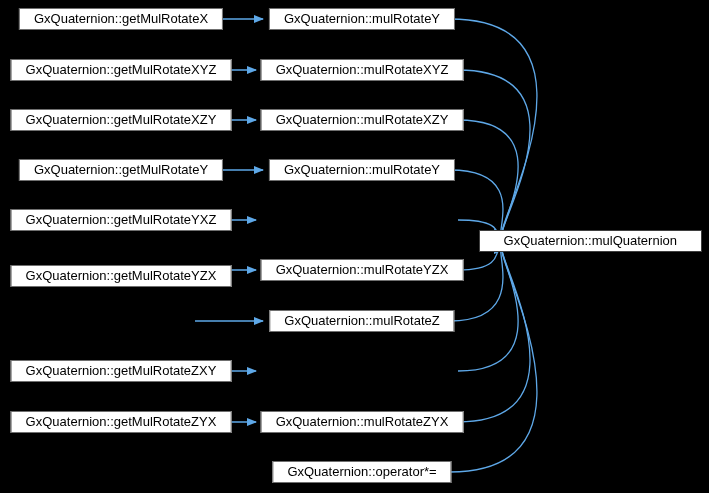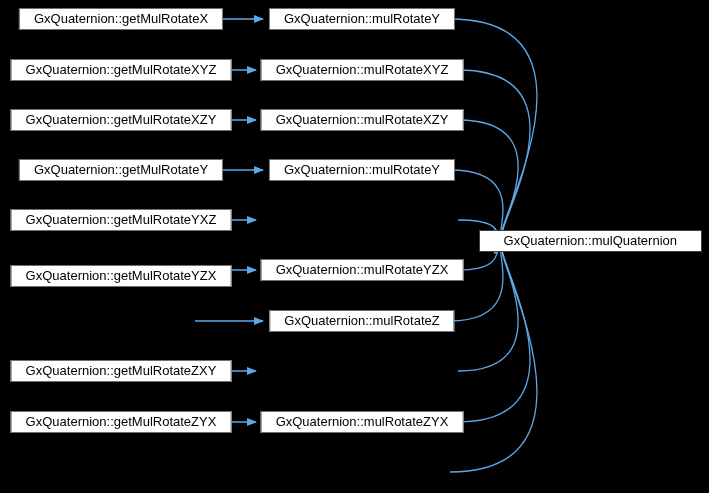--- a/index.html
+++ b/index.html
@@ -89,16 +89,17 @@
   <div class="node col-left" style="top:360px">GxQuaternion::getMulRotateZXY</div>
   <div class="node col-left" style="top:411px">GxQuaternion::getMulRotateZYX</div>
 
   <div class="node col-mid" style="top:8px">GxQuaternion::mulRotateY</div>
   <div class="node col-mid" style="top:59px">GxQuaternion::mulRotateXYZ</div>
   <div class="node col-mid" style="top:159px">GxQuaternion::mulRotateY</div>
   <div class="node col-mid" style="top:109px">GxQuaternion::mulRotateXZY</div>
   <div class="node col-mid" style="top:310px">GxQuaternion::mulRotateZ</div>
   <div class="node col-mid" style="top:259px">GxQuaternion::mulRotateYZX</div>
   <div class="node col-mid" style="top:411px">GxQuaternion::mulRotateZYX</div>
+  <div class="node col-mid" style="top:461px">GxQuaternion::operator*=</div>
 
   <div class="node target">GxQuaternion::mulQuaternion</div>
 
 </div>
 
 </body></html>

